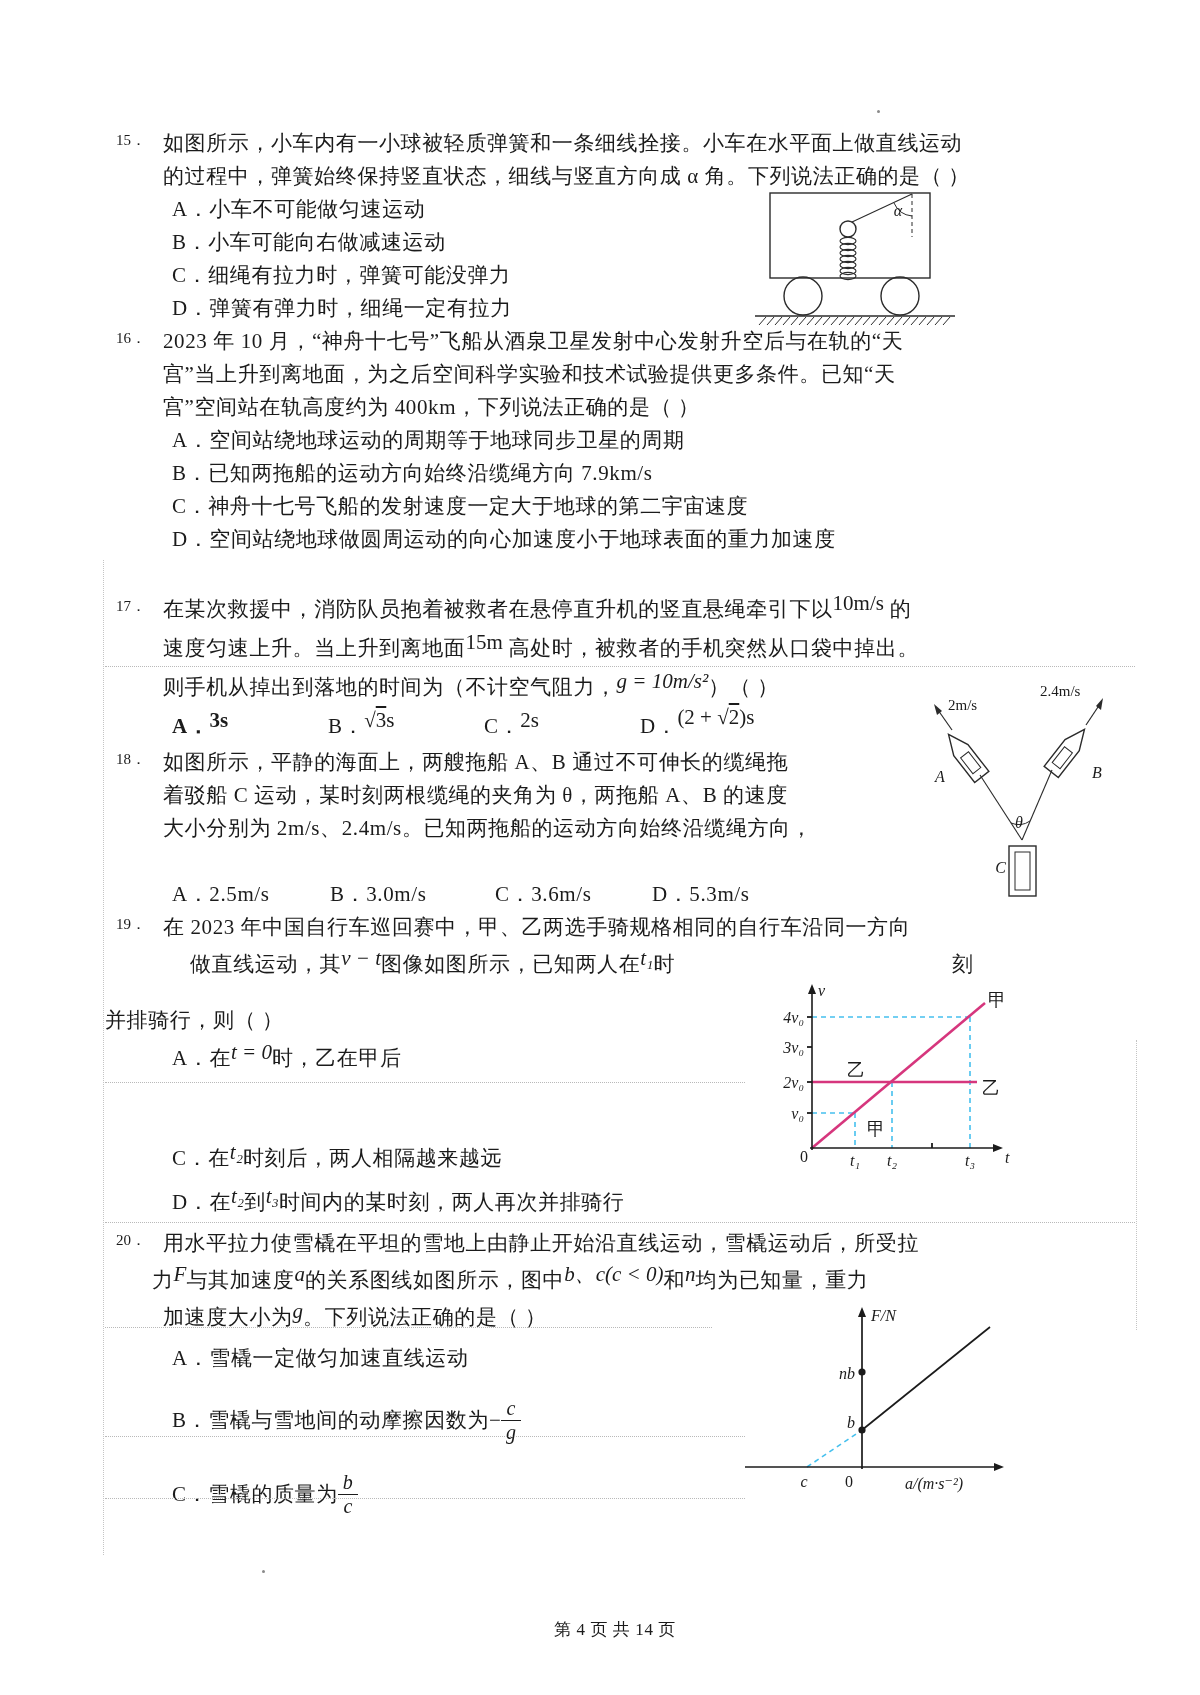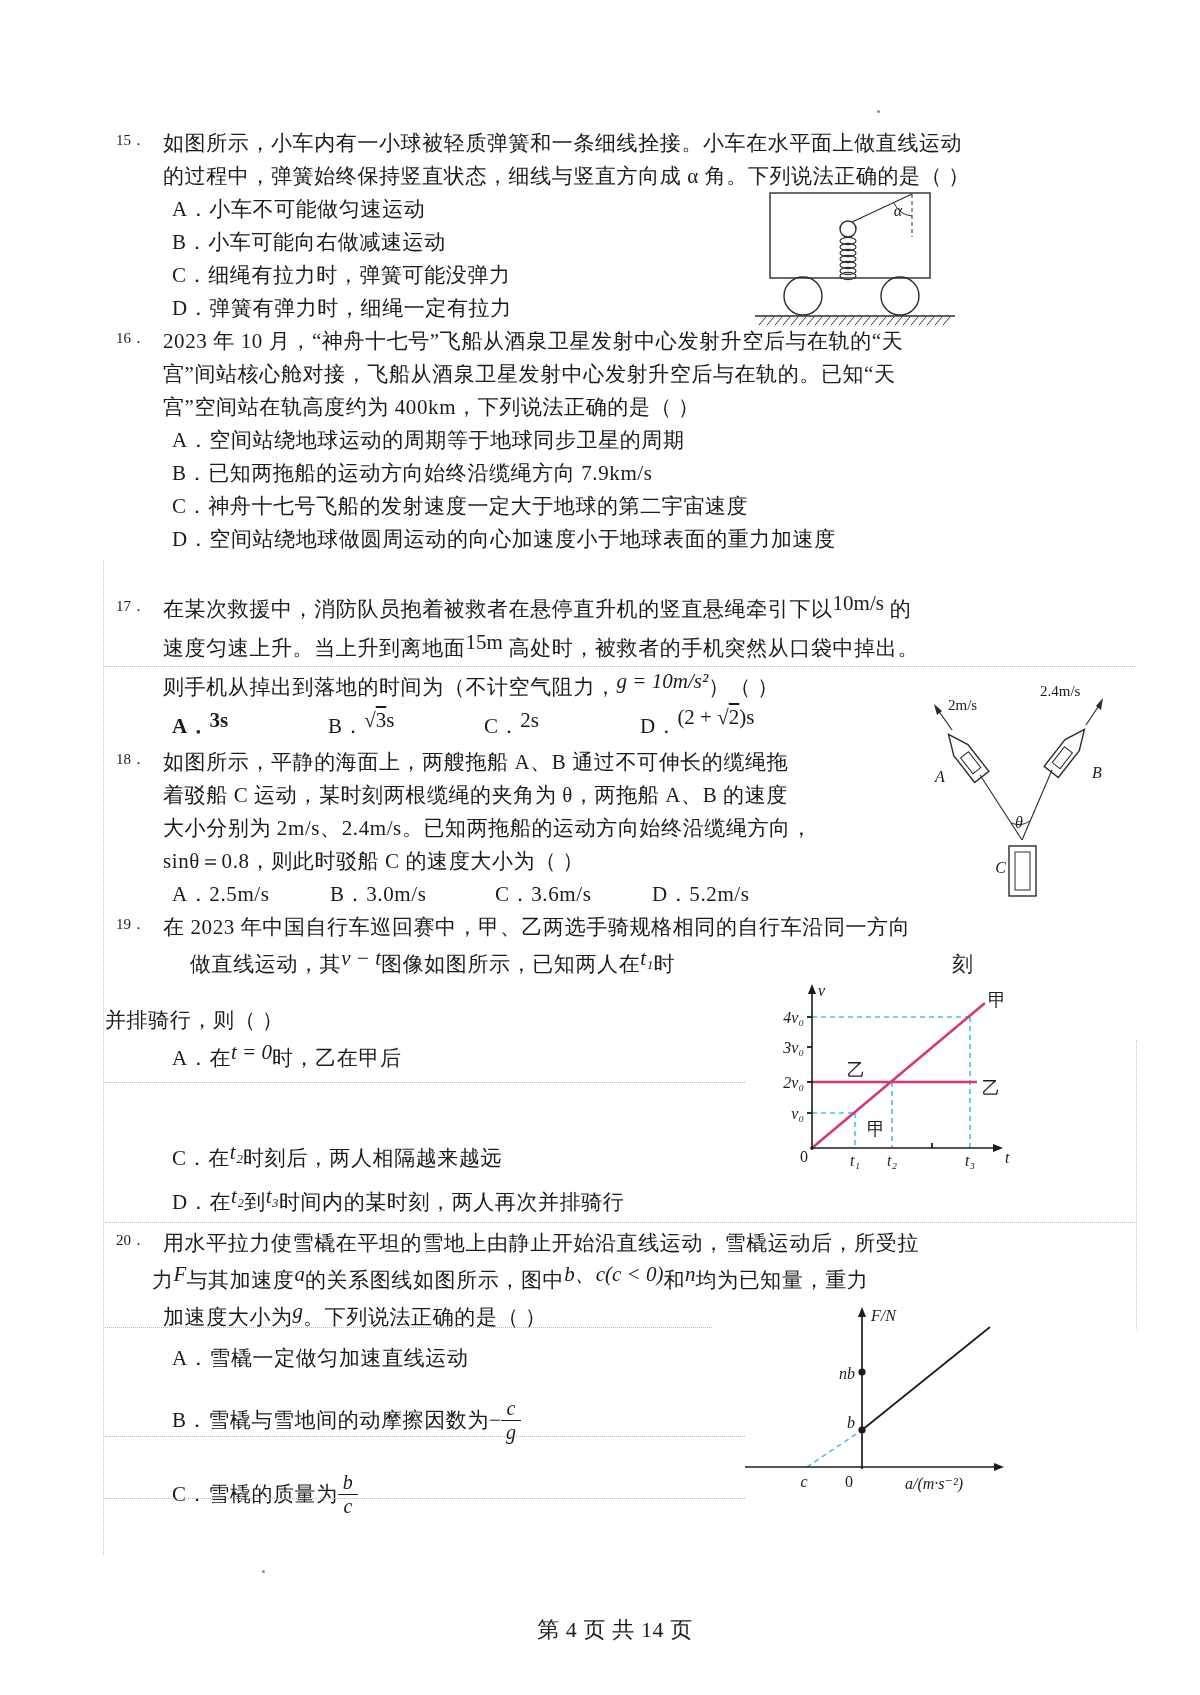--- a/index.html
+++ b/index.html
@@ -59,45 +59,44 @@
     </g>
     <circle cx="93" cy="44" r="8" fill="#ffffff" class="figline"></circle>
     <line x1="97" y1="37" x2="157" y2="9" class="figline" style="stroke-width:1.1;"></line>
     <line x1="157" y1="9" x2="157" y2="52" class="figline" style="stroke-width:1;stroke-dasharray:4 3;"></line>
     <path d="M139,18 A22,22 0 0 0 157,31" class="figline" style="stroke-width:1;"></path>
     <text x="143" y="31" class="gt" text-anchor="middle">α</text>
   </svg>
 
   <div class="num" style="left:116px;top:329px;">16．</div>
   <div class="line" style="left:163px;top:329px;">2023 年 10 月，“神舟十七号”飞船从酒泉卫星发射中心发射升空后与在轨的“天</div>
-  <div class="line" style="left:163px;top:362px;">宫”间站核心舱对接，飞船从酒泉卫星发射中心发射升空后与在轨的。已知“天</div>
+  <div class="line" style="left:163px;top:362px;">宫”当上升到离地面，为之后空间科学实验和技术试验提供更多条件。已知“天</div>
   <div class="line" style="left:163px;top:395px;">宫”空间站在轨高度约为 400km，下列说法正确的是（      ）</div>
   <div class="line" style="left:172px;top:428px;">A．空间站绕地球运动的周期等于地球同步卫星的周期</div>
   <div class="line" style="left:172px;top:461px;">B．已知两拖船的运动方向始终沿缆绳方向 7.9km/s</div>
   <div class="line" style="left:172px;top:494px;">C．神舟十七号飞船的发射速度一定大于地球的第二宇宙速度</div>
   <div class="line" style="left:172px;top:527px;">D．空间站绕地球做圆周运动的向心加速度小于地球表面的重力加速度</div>
 
   <div class="num" style="left:116px;top:597px;">17．</div>
   <div class="line" style="left:163px;top:597px;"><span>在某次救援中，消防队员抱着被救者在悬停直升机的竖直悬绳牵引下以</span><span class="m">10m/s</span><span> 的</span></div>
   <div class="line" style="left:163px;top:636px;"><span>速度匀速上升。当上升到离地面</span><span class="m">15m</span><span> 高处时，被救者的手机突然从口袋中掉出。</span></div>
   <div class="line" style="left:163px;top:675px;"><span>则手机从掉出到落地的时间为（不计空气阻力，</span><span class="m mi">g = 10m/s²</span><span>）（      ）</span></div>
   <div class="line" style="left:172px;top:714px;font-weight:bold;"><span>A．</span><span class="m">3s</span></div>
   <div class="line" style="left:328px;top:714px;"><span>B．</span><span class="m"><span>√</span><span class="rad">3</span><span>s</span></span></div>
   <div class="line" style="left:484px;top:714px;"><span>C．</span><span class="m">2s</span></div>
   <div class="line" style="left:640px;top:714px;"><span>D．</span><span class="m2"><span>(2 + </span><span>√</span><span class="rad">2</span><span>)s</span></span></div>
 
   <div class="num" style="left:116px;top:750px;">18．</div>
   <div class="line" style="left:163px;top:750px;">如图所示，平静的海面上，两艘拖船 A、B 通过不可伸长的缆绳拖</div>
   <div class="line" style="left:163px;top:783px;">着驳船 C 运动，某时刻两根缆绳的夹角为 θ，两拖船 A、B 的速度</div>
   <div class="line" style="left:163px;top:816px;">大小分别为 2m/s、2.4m/s。已知两拖船的运动方向始终沿缆绳方向，</div>
-  <div class="line" style="left:163px;top:849px;">sinθ＝0.8，则此时驳船 C 的速度大小为（      ）</div>
   <div class="line" style="left:172px;top:882px;">A．2.5m/s</div>
   <div class="line" style="left:330px;top:882px;">B．3.0m/s</div>
   <div class="line" style="left:495px;top:882px;">C．3.6m/s</div>
-  <div class="line" style="left:652px;top:882px;">D．5.2m/s</div>
+  <div class="line" style="left:652px;top:882px;">D．5.3m/s</div>
 
   <svg style="left:870px;top:630px;" width="250" height="285" viewBox="0 0 250 285">
 
     <line x1="82" y1="100" x2="68" y2="80" class="figline" style="stroke-width:1.2;"></line>
     <polygon points="64,74 72,81 67,85" fill="#2b2b2b"></polygon>
     <text x="78" y="80" class="gs">2m/s</text>
 
     <line x1="216" y1="95" x2="230" y2="74" class="figline" style="stroke-width:1.2;"></line>
     <polygon points="233,68 226,76 231,80 " fill="#2b2b2b"></polygon>
     <text x="170" y="66" class="gs">2.4m/s</text>
@@ -189,21 +188,21 @@
     <circle cx="122" cy="77" r="3.6" fill="#1b1b1b"></circle>
     <circle cx="122" cy="135" r="3.6" fill="#1b1b1b"></circle>
     <text x="131" y="26" class="gt">F/N</text>
     <text x="115" y="84" class="gt" text-anchor="end">nb</text>
     <text x="115" y="133" class="gt" text-anchor="end">b</text>
     <text x="64" y="192" class="gt" text-anchor="middle">c</text>
     <text x="109" y="192" class="gts" text-anchor="middle">0</text>
     <text x="165" y="194" class="gt">a/(m·s⁻²)</text>
   </svg>
 
-  <div class="line" style="left:0;right:0;top:1618px;text-align:center;font-size:22px;padding-left:30px;">第 4 页 共 14 页</div>
+  <div class="line" style="left:0;right:0;top:1618px;text-align:center;font-size:17px;padding-left:30px;">第 4 页 共 14 页</div>
 
   <div class="dotted-h" style="left:105px;top:666px;width:1030px;"></div>
   <div class="dotted-h" style="left:105px;top:1082px;width:640px;"></div>
   <div class="dotted-h" style="left:105px;top:1222px;width:1030px;"></div>
   <div class="dotted-h" style="left:105px;top:1327px;width:607px;"></div>
   <div class="dotted-h" style="left:105px;top:1436px;width:640px;"></div>
   <div class="dotted-h" style="left:105px;top:1498px;width:640px;"></div>
   <div class="dotted-v" style="left:103px;top:560px;height:995px;"></div>
   <div class="dotted-v" style="left:1136px;top:1040px;height:290px;"></div>
   <div class="stray" style="left:877px;top:110px;"></div>

